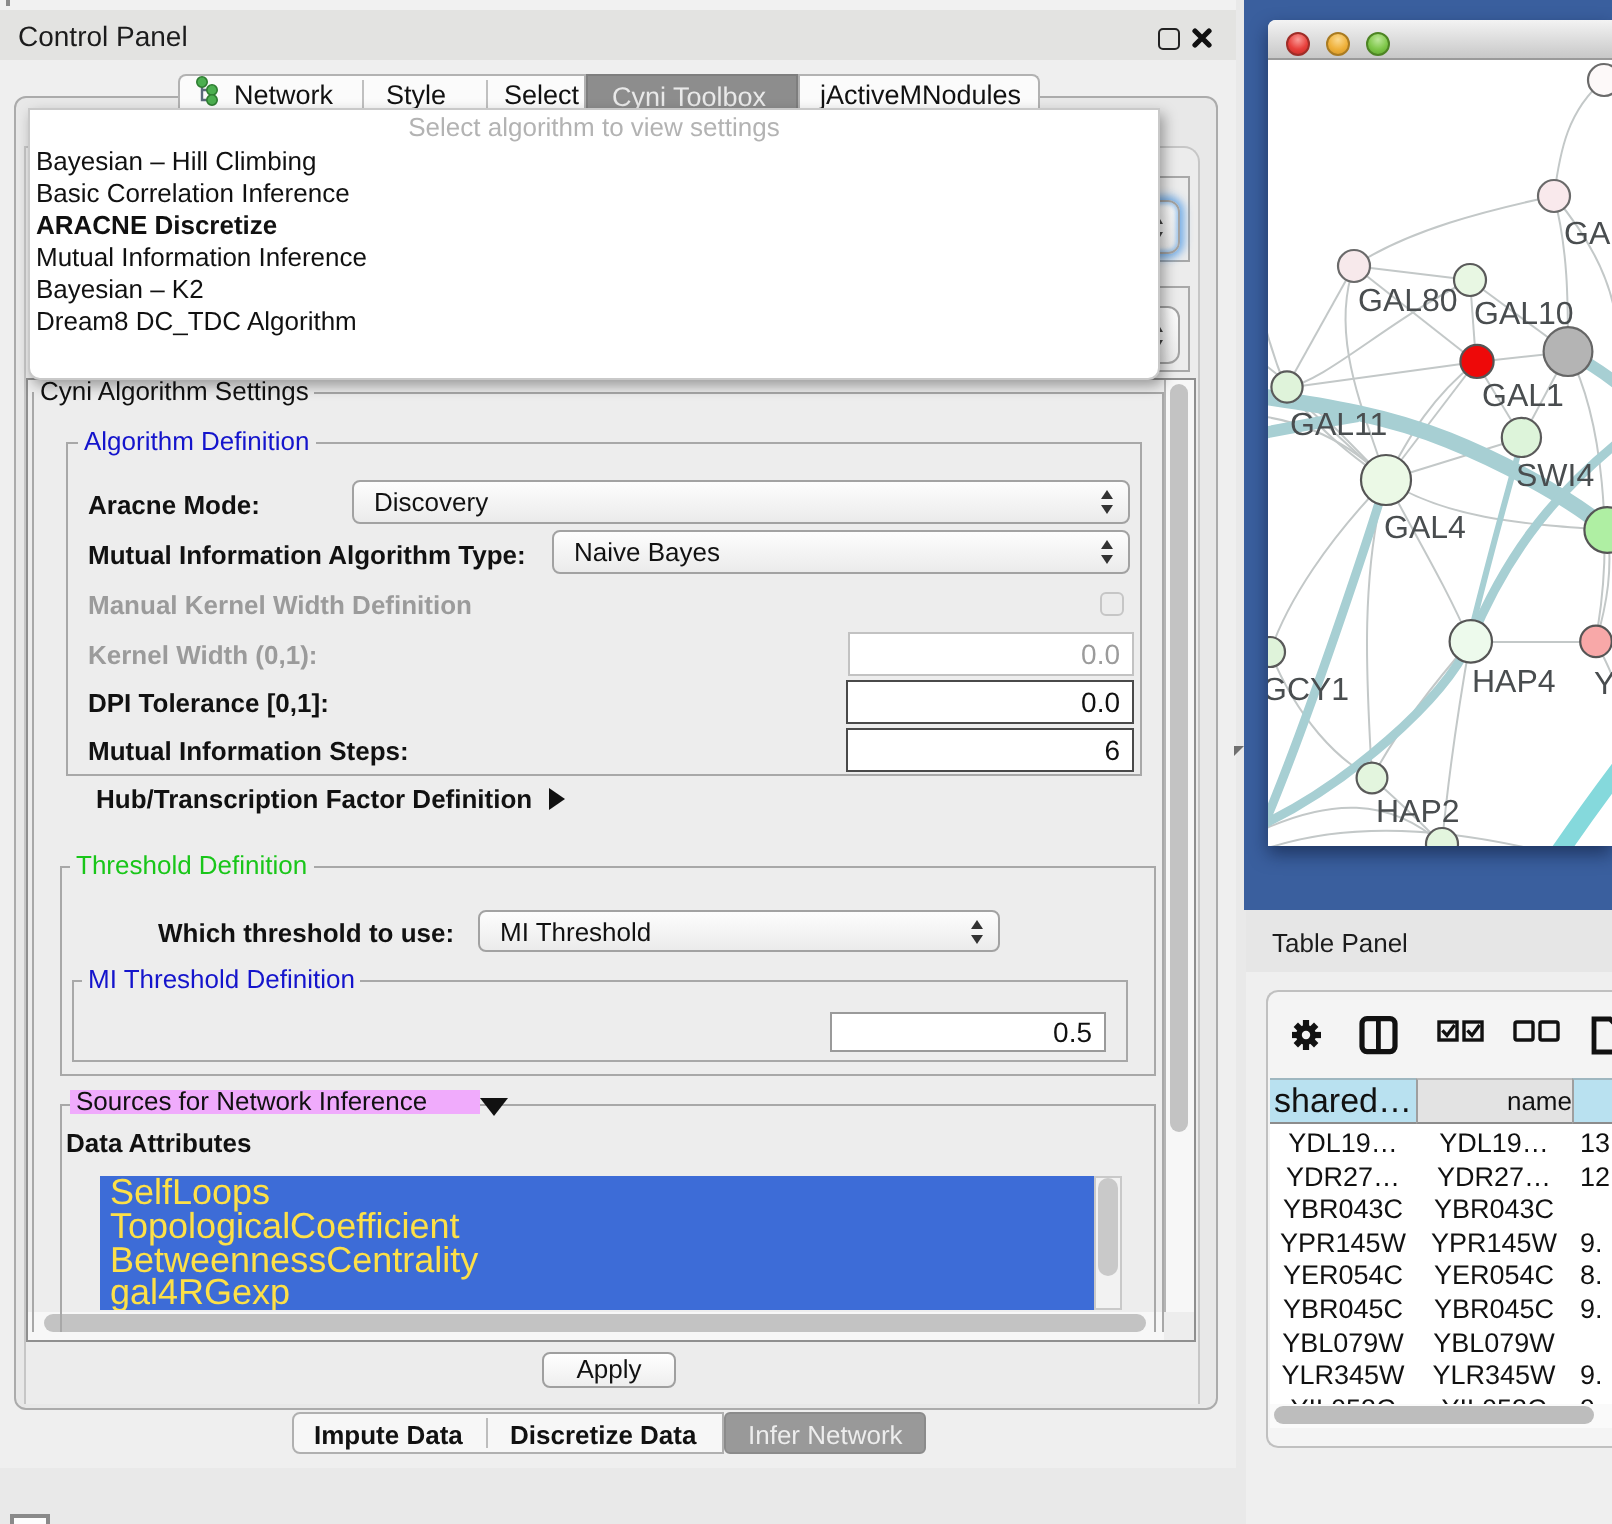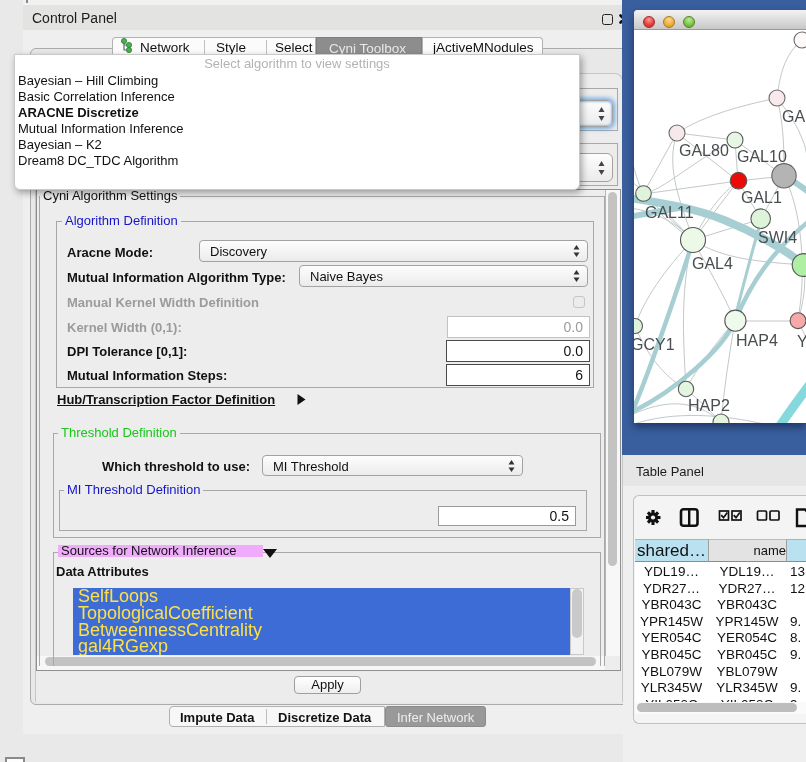--- a/index.html
+++ b/index.html
@@ -9,21 +9,21 @@
   .combo{position:absolute;background:linear-gradient(#fdfdfd,#ebebeb);border:1px solid #a2a2a2;border-radius:4px;box-sizing:border-box;font-size:13px;color:#111;}
   .combo .ct{position:absolute;left:10px;top:50%;transform:translateY(-50%);white-space:nowrap;}
   .stepper{position:absolute;right:7px;top:50%;transform:translateY(-50%);width:7px;height:14px;}
   .tfield{position:absolute;background:#fff;border:1px solid #9a9a9a;box-sizing:border-box;font-size:14px;color:#111;text-align:right;}
   .tfield span{position:absolute;right:6px;top:50%;transform:translateY(-50%);}
   .lbl{position:absolute;font-size:13px;font-weight:bold;color:#111;white-space:nowrap;}
 </style>
 </head>
 <body>
 
-<div class="abs" id="cpwin" style="left:0;top:0;width:618px;height:762px;background:#e9e9e9;margin-left:23px;">
+<div class="abs" id="cpwin" style="left:0;top:0;width:618px;height:762px;background:#e9e9e9;">
   <div class="abs" style="left:0;top:0;width:618px;height:5px;background:#f1f1f1;"></div>
   <div class="abs" style="left:3px;top:0;width:2px;height:3px;background:#8a8a8a;"></div>
 
   <div class="abs" style="left:0;top:5px;width:618px;height:25px;background:#e3e3e1;">
     <div class="abs" style="left:9px;top:5px;font-size:14px;color:#1c1c1c;">Control Panel</div>
   </div>
 
   <div class="abs" style="left:579px;top:14px;width:9px;height:9px;border:1.6px solid #222;border-radius:2.5px;"></div>
   <svg class="abs" style="left:596px;top:14px;" width="10" height="10" viewBox="0 0 10 10">
       <path d="M1.5 1.5 L8.5 8.5 M8.5 1.5 L1.5 8.5" stroke="#111" stroke-width="2.6" stroke-linecap="round"></path>
@@ -113,21 +113,21 @@
   <div class="lbl" style="left:44px;top:344px;">DPI Tolerance [0,1]:</div>
   <div class="tfield" style="left:423px;top:340px;width:144px;height:22px;border:1.5px solid #4a4a4a;">
       <span>0.0</span>
     </div>
 
   <div class="lbl" style="left:44px;top:368px;">Mutual Information Steps:</div>
   <div class="tfield" style="left:423px;top:364px;width:144px;height:22px;border:1.5px solid #4a4a4a;">
       <span>6</span>
     </div>
 
-  <div class="lbl" style="left:34px;top:392px;text-decoration:underline;">Hub/Transcription Factor Definition</div>
+  <div class="lbl" style="left:48px;top:392px;">Hub/Transcription Factor Definition</div>
   <svg class="abs" style="left:274px;top:394px;" width="9" height="11" viewBox="0 0 9 11">
       <path d="M0.5 0 L8.5 5.5 L0.5 11 Z" fill="#111"></path>
     </svg>
 
   <div class="abs" style="left:30px;top:433px;width:548px;height:105px;border:1px solid #a8a8a8;box-sizing:border-box;"></div>
   <div class="grouptitle" style="left:35px;top:427px;font-size:13px;color:#19c619;">Threshold Definition</div>
 
   <div class="lbl" style="left:79px;top:459px;">Which threshold to use:</div>
   <div class="combo" style="left:239px;top:455px;width:261px;height:21px;">
     <span class="ct">MI Threshold</span>

